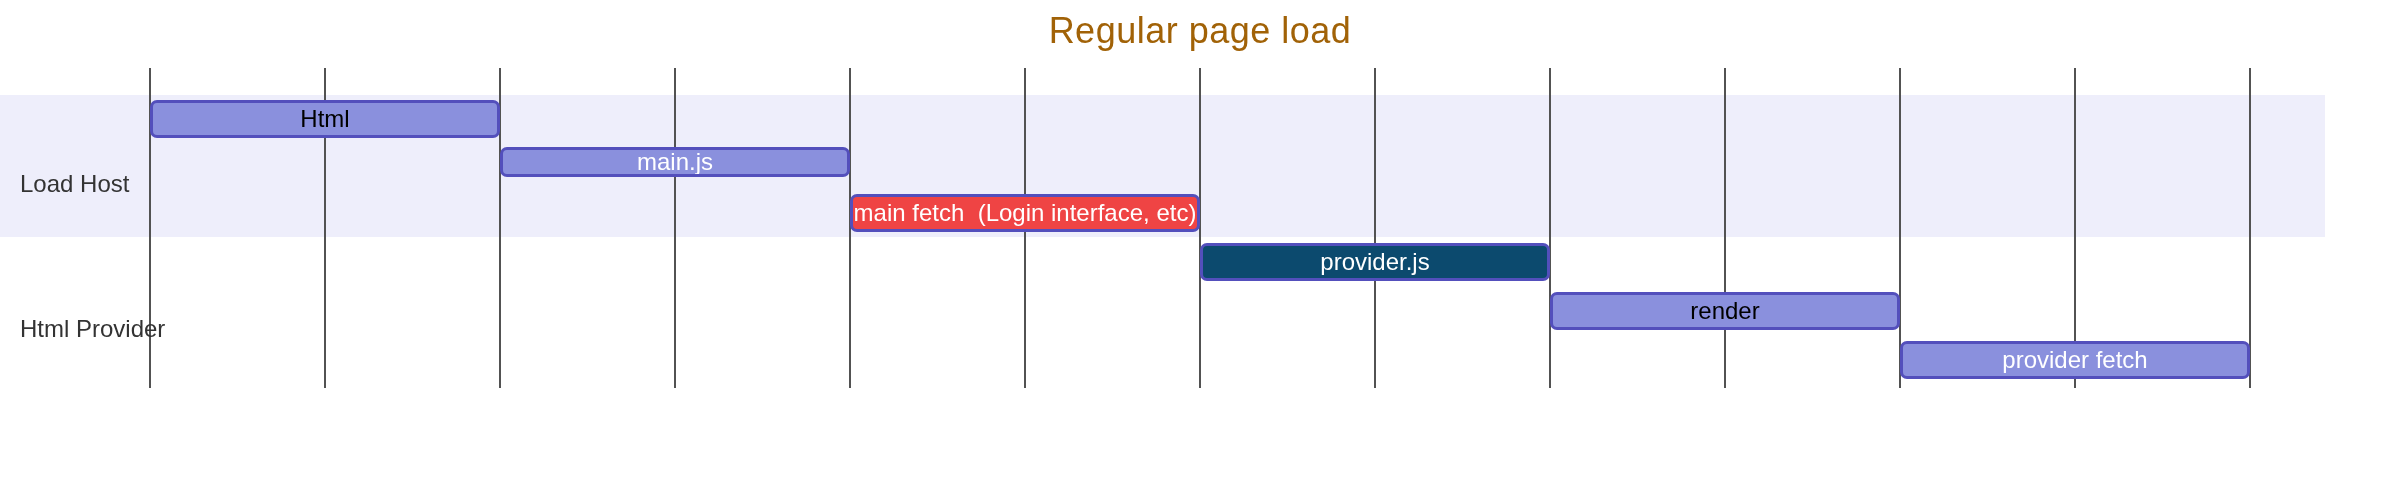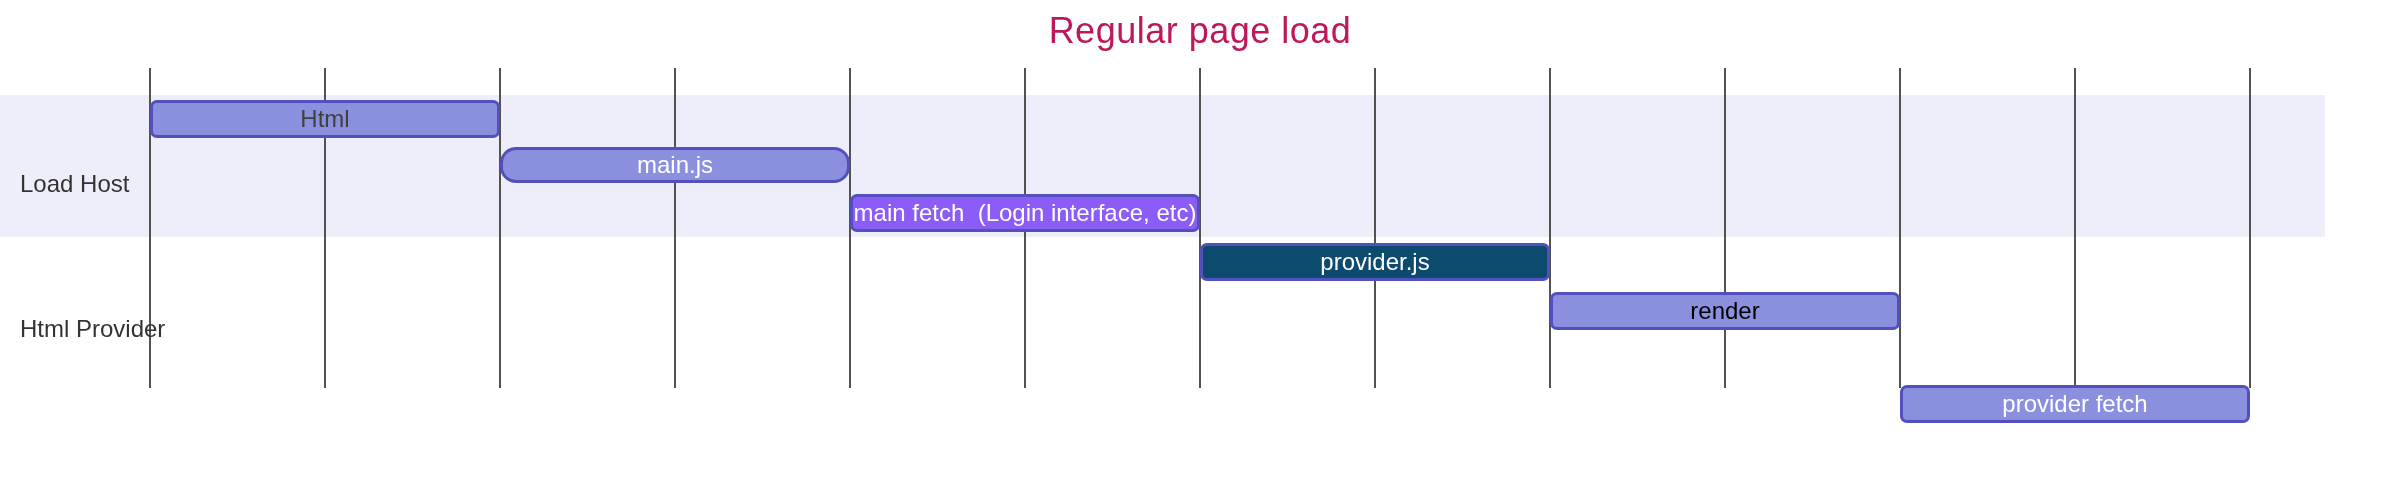--- a/index.html
+++ b/index.html
@@ -55,39 +55,39 @@
     justify-content: center;
     font-size: 24px;
     white-space: pre;
     overflow: hidden;
   }
 </style>
 </head>
 <body>
 
 <div class="stage">
-  <div class="chart-title" style="color: #be185d;">Regular page load</div>
+  <div class="chart-title" style="color: #a16207;">Regular page load</div>
   <div id="chart">
       <div class="band" style="top: 95px; height: 142px; width: 2325px; background: rgb(238, 238, 251);"></div>
       <div class="band" style="top: 237px; height: 148px; width: 2325px; background: rgb(255, 255, 255);"></div>
       <div class="gridline" style="left: 149px; top: 68px; height: 320px; background: rgb(82, 82, 82);"></div>
       <div class="gridline" style="left: 324px; top: 68px; height: 320px; background: rgb(82, 82, 82);"></div>
       <div class="gridline" style="left: 499px; top: 68px; height: 320px; background: rgb(82, 82, 82);"></div>
       <div class="gridline" style="left: 674px; top: 68px; height: 320px; background: rgb(82, 82, 82);"></div>
       <div class="gridline" style="left: 849px; top: 68px; height: 320px; background: rgb(82, 82, 82);"></div>
       <div class="gridline" style="left: 1024px; top: 68px; height: 320px; background: rgb(82, 82, 82);"></div>
       <div class="gridline" style="left: 1199px; top: 68px; height: 320px; background: rgb(82, 82, 82);"></div>
       <div class="gridline" style="left: 1374px; top: 68px; height: 320px; background: rgb(82, 82, 82);"></div>
       <div class="gridline" style="left: 1549px; top: 68px; height: 320px; background: rgb(82, 82, 82);"></div>
       <div class="gridline" style="left: 1724px; top: 68px; height: 320px; background: rgb(82, 82, 82);"></div>
       <div class="gridline" style="left: 1899px; top: 68px; height: 320px; background: rgb(82, 82, 82);"></div>
       <div class="gridline" style="left: 2074px; top: 68px; height: 320px; background: rgb(82, 82, 82);"></div>
       <div class="gridline" style="left: 2249px; top: 68px; height: 320px; background: rgb(82, 82, 82);"></div>
       <div class="section-label" style="top: 95px; height: 142px; color: rgb(51, 51, 51);">Load Host</div>
-      <div class="task-bar" style="left: 150px; width: 350px; top: 99.6667px; height: 38px; background: rgb(138, 144, 221); border-color: rgb(83, 79, 188); color: #404040;"><span>Html</span></div>
-      <div class="task-bar" style="left: 500px; width: 350px; top: 147px; height: 36px; background: rgb(138, 144, 221); border-color: rgb(83, 79, 188); color: rgb(255, 255, 255); border-radius: 16px;"><span>main.js</span></div>
-      <div class="task-bar" style="left: 850px; width: 350px; top: 194.333px; height: 38px; background: #8b5cf6; border-color: rgb(83, 79, 188); color: rgb(255, 255, 255);"><span>main fetch  (Login interface, etc)</span></div>
+      <div class="task-bar" style="left: 150px; width: 350px; top: 99.6667px; height: 38px; background: rgb(138, 144, 221); border-color: rgb(83, 79, 188); color: #000000;"><span>Html</span></div>
+      <div class="task-bar" style="left: 500px; width: 350px; top: 147px; height: 30px; background: rgb(138, 144, 221); border-color: rgb(83, 79, 188); color: rgb(255, 255, 255);"><span>main.js</span></div>
+      <div class="task-bar" style="left: 850px; width: 350px; top: 194.333px; height: 38px; background: #ef4444; border-color: rgb(83, 79, 188); color: rgb(255, 255, 255);"><span>main fetch  (Login interface, etc)</span></div>
       <div class="section-label" style="top: 237px; height: 148px; color: rgb(51, 51, 51);">Html Provider</div>
       <div class="task-bar" style="left: 1200px; width: 350px; top: 242.667px; height: 38px; background: #0c4a6e; border-color: rgb(83, 79, 188); color: rgb(255, 255, 255);"><span>provider.js</span></div>
       <div class="task-bar" style="left: 1550px; width: 350px; top: 292px; height: 38px; background: rgb(138, 144, 221); border-color: rgb(83, 79, 188); color: #000000;"><span>render</span></div>
-      <div class="task-bar" style="left: 1900px; width: 350px; top: 341.333px; height: 38px; background: rgb(138, 144, 221); border-color: rgb(83, 79, 188); color: rgb(255, 255, 255); margin-top: 44px;"><span>provider fetch</span></div>
+      <div class="task-bar" style="left: 1900px; width: 350px; top: 341.333px; height: 38px; background: rgb(138, 144, 221); border-color: rgb(83, 79, 188); color: rgb(255, 255, 255);"><span>provider fetch</span></div>
     </div>
 </div>
 
 </body></html>

